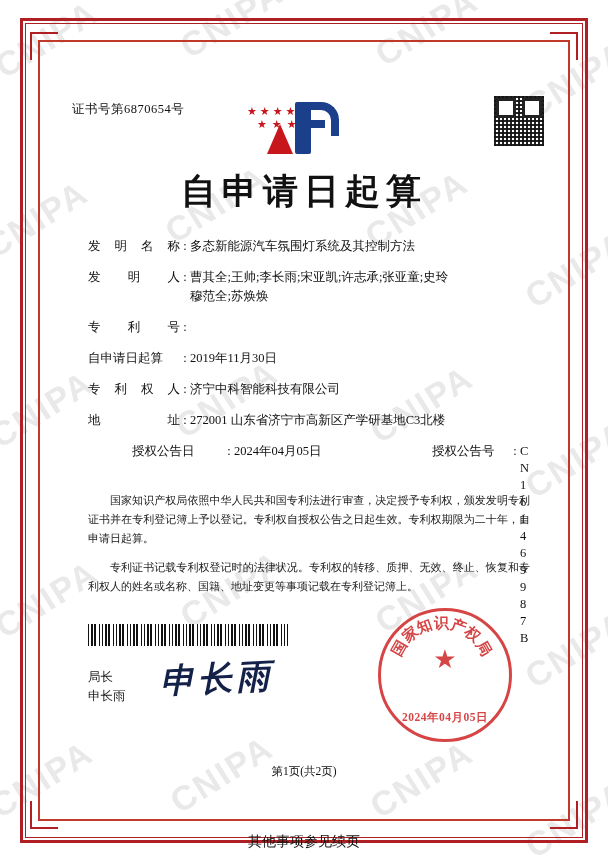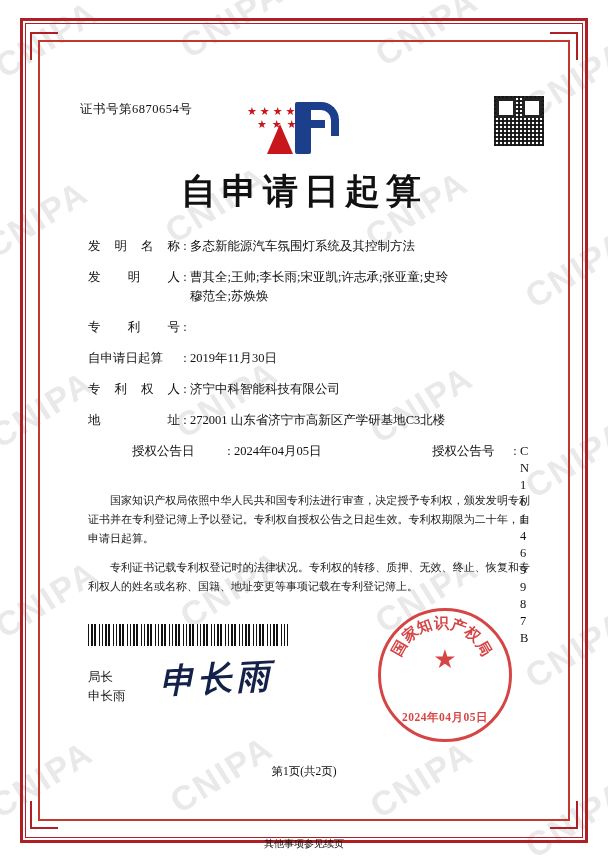--- a/index.html
+++ b/index.html
@@ -73,21 +73,20 @@
   }
 
   
   .cert-no {
     position: absolute;
     left: 22px;
     top: 45px;
     font-size: 12.5px;
     letter-spacing: 0.5px;
     color: #111;
-    margin-left: 8px;
   }
   .qr {
     position: absolute;
     right: 14px;
     top: 40px;
     width: 50px;
     height: 50px;
     background:
       repeating-linear-gradient(90deg, #111 0 2px, #fff 2px 4px),
       repeating-linear-gradient(0deg, #111 0 2px, #fff 2px 4px);
@@ -329,21 +328,21 @@
     bottom: 26px;
     text-align: center;
     font-size: 11.5px;
     color: #111;
   }
   .footnote {
     position: absolute;
     left: 0; right: 0;
     bottom: 10px;
     text-align: center;
-    font-size: 10px;
+    font-size: 14px;
     color: #111;
     z-index: 2;
   }
 </style>
 </head>
 <body>
 
 <div class="watermark-layer" id="watermarks">
     <div class="wm" style="left: -10px; top: 20px;">CNIPA</div>
     <div class="wm" style="left: 175px; top: 0px;">CNIPA</div>

